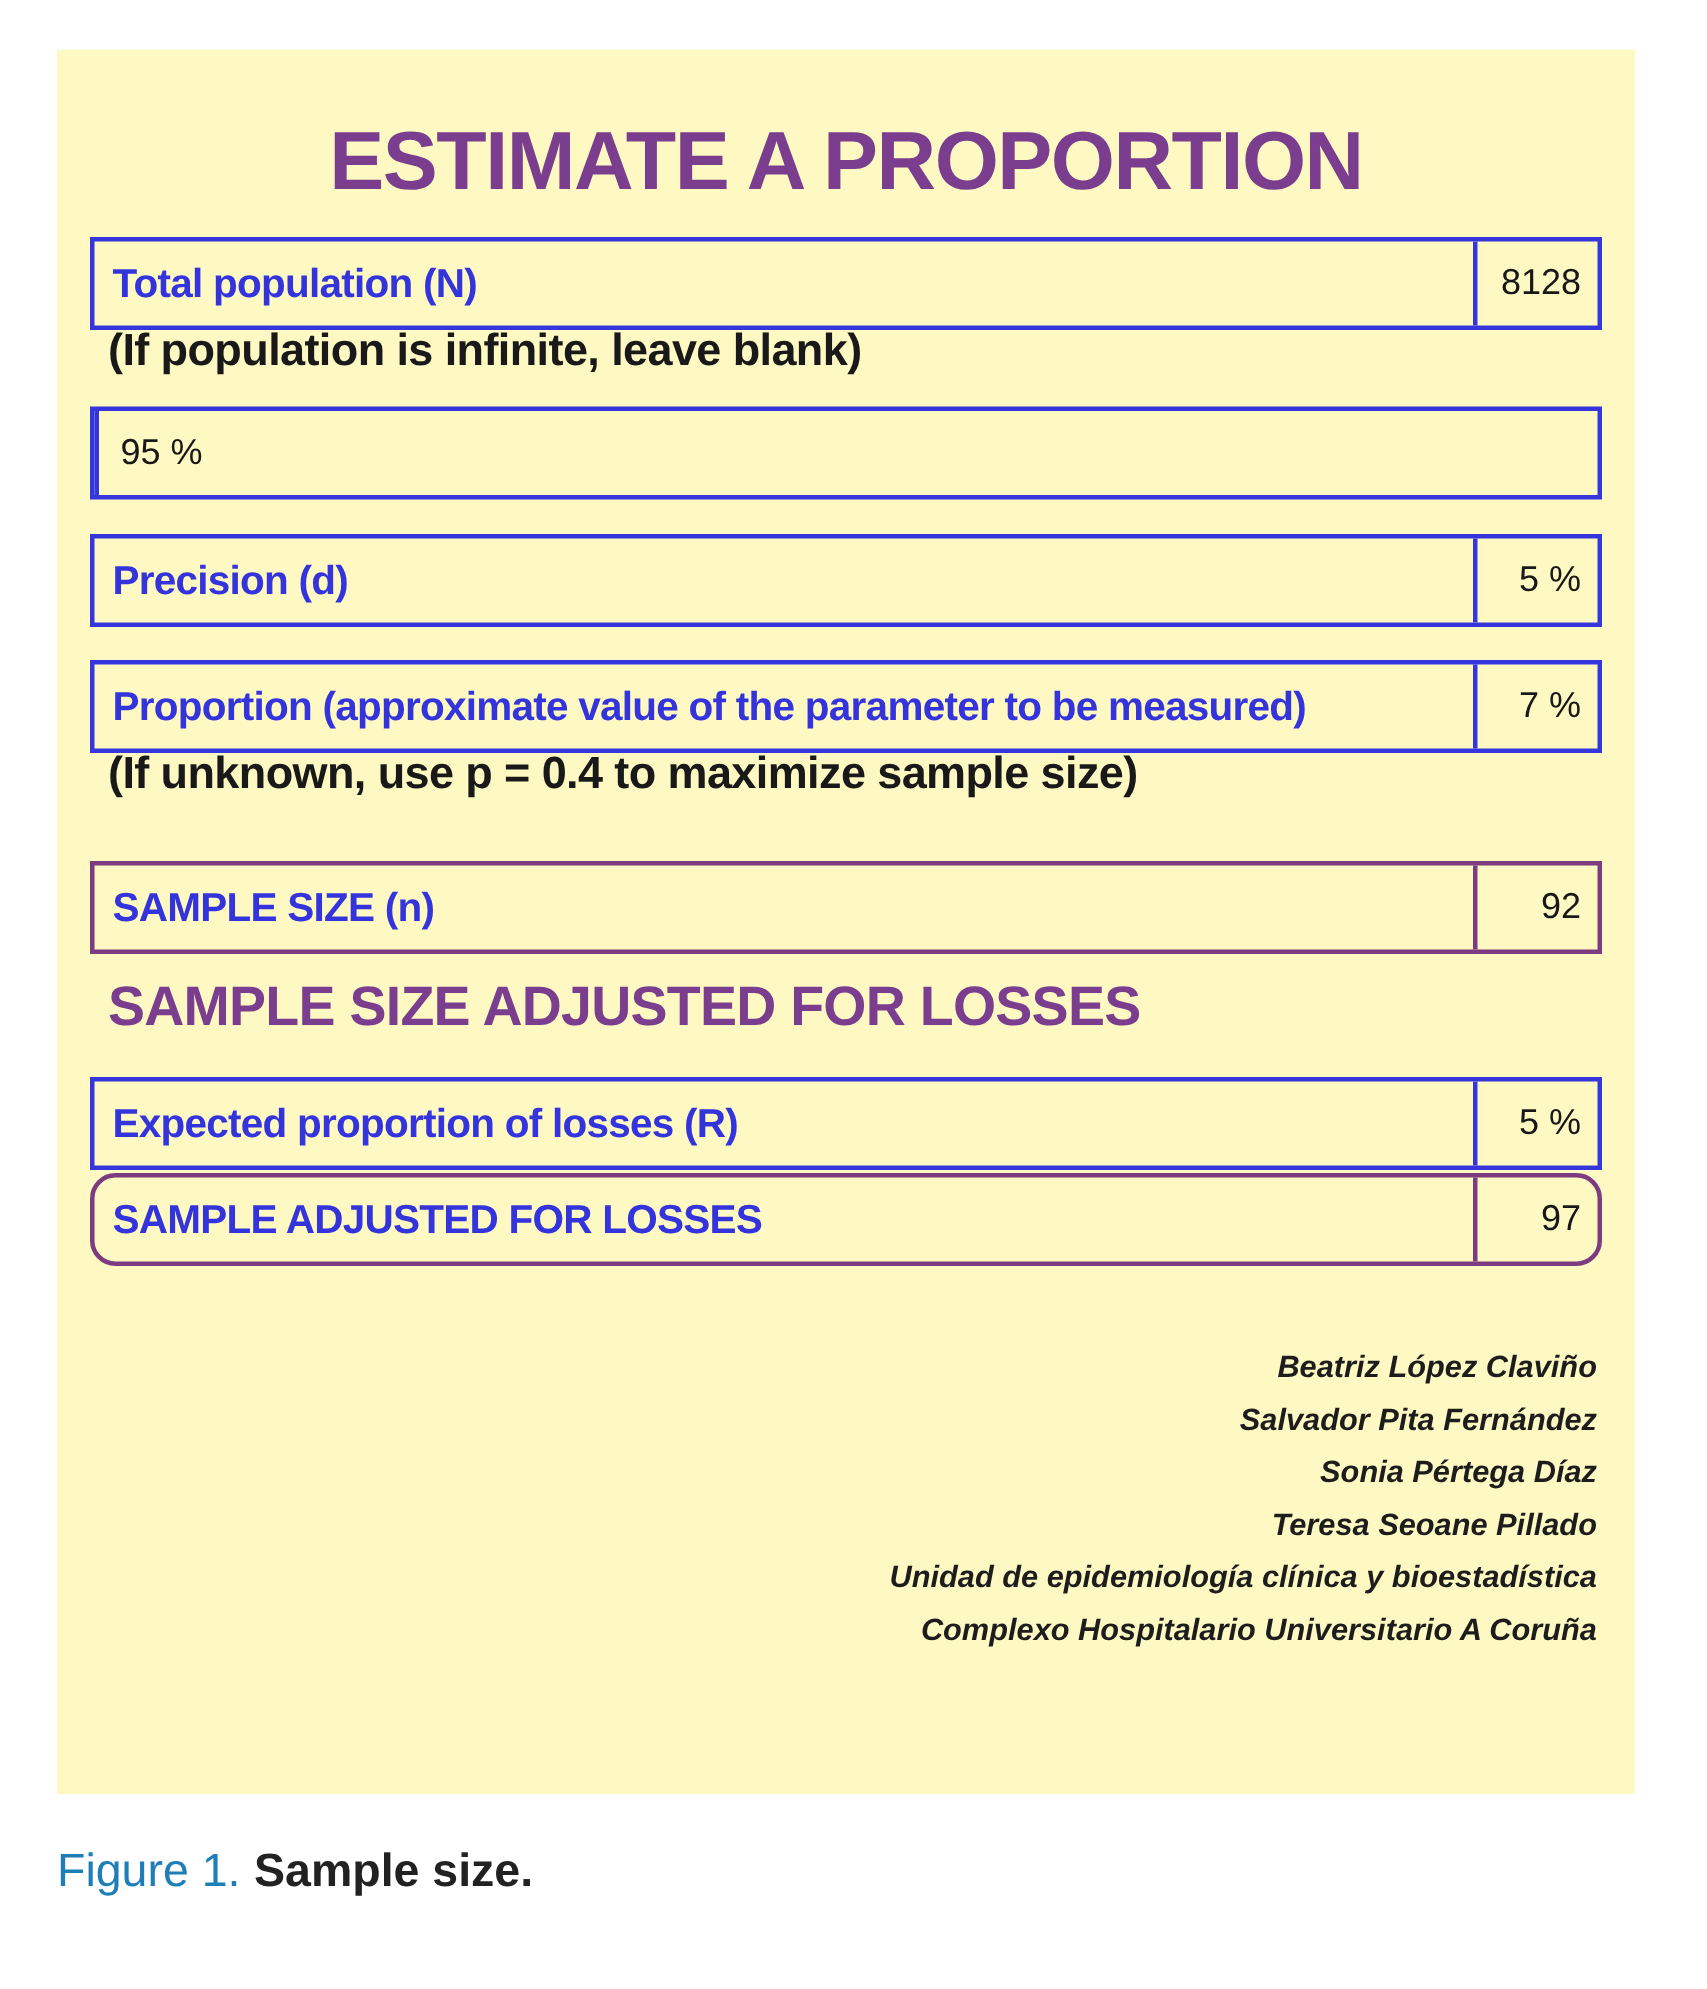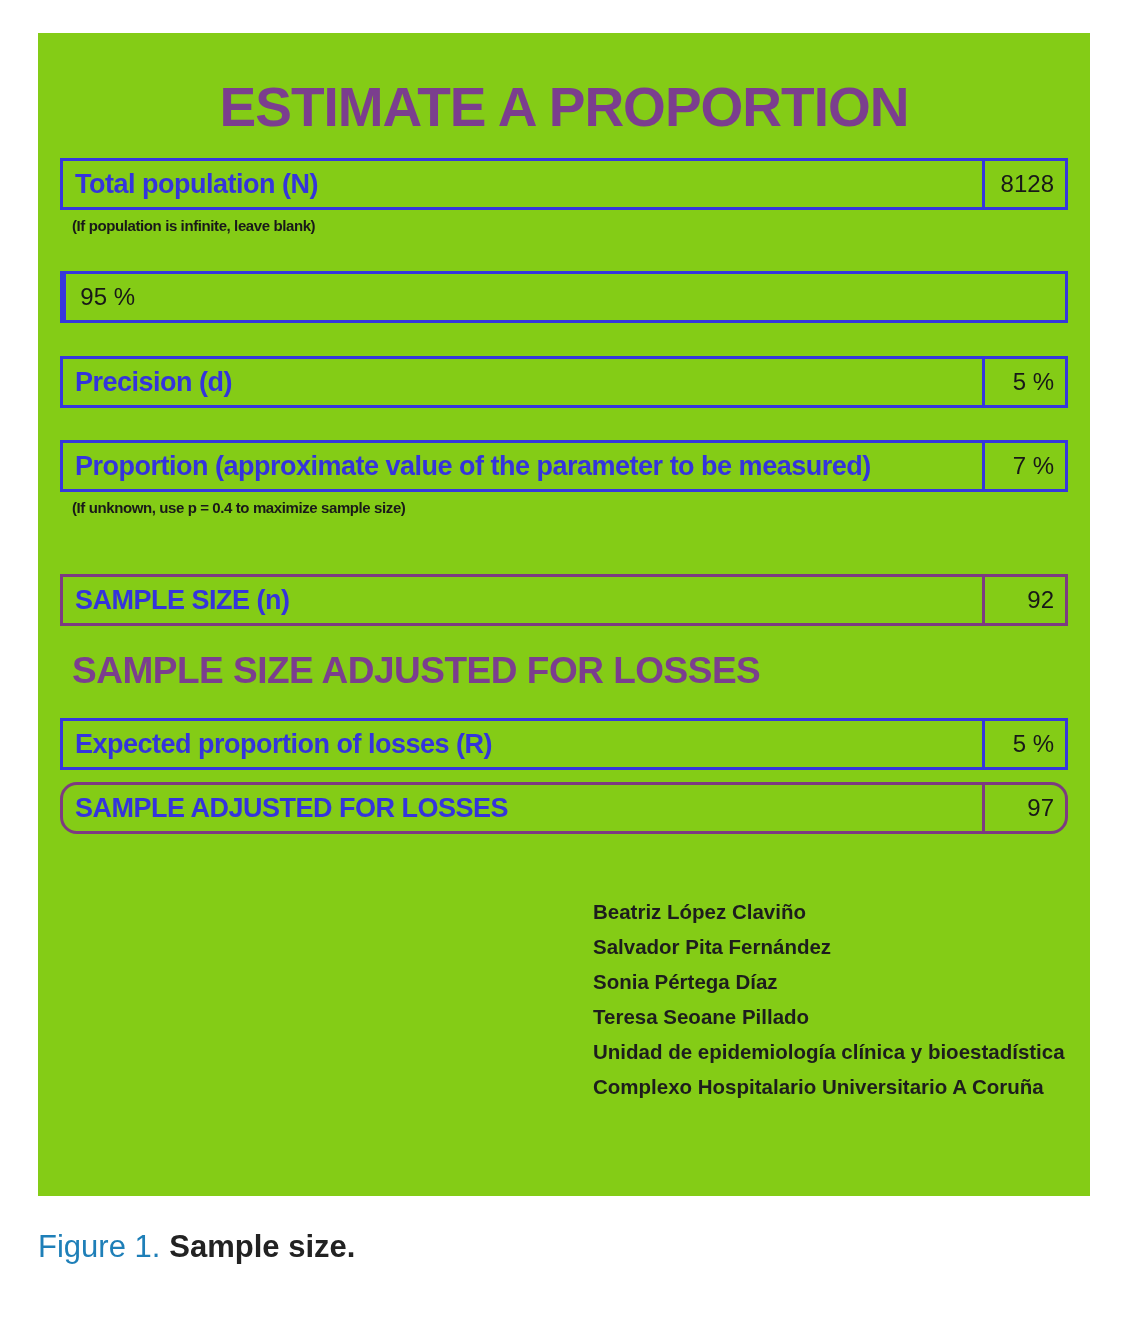--- a/index.html
+++ b/index.html
@@ -12,41 +12,41 @@
     background: #ffffff;
     overflow: hidden;
   }
 
   .panel {
     position: absolute;
     left: 38px;
     top: 33px;
     width: 1052px;
     height: 1163px;
-    background: #84cc16;
+    background: #fef9c3;
   }
 
   .panel-title {
     position: absolute;
     left: 0;
     right: 0;
     top: 42px;
     text-align: center;
     font-size: 55px;
     font-weight: 700;
     letter-spacing: -1px;
     color: #7b3e8e;
     white-space: nowrap;
   }
 
   .row {
     position: absolute;
     left: 22px;
     width: 1008px;
-    height: 52px;
+    height: 62px;
     display: flex;
     align-items: stretch;
     border: 3px solid #3636de;
   }
   .row.purple { border-color: #7d3b81; }
 
   .row-label {
     flex: 1;
     display: flex;
     align-items: center;
@@ -69,21 +69,21 @@
     font-size: 24px;
     font-weight: 400;
     color: #181818;
     white-space: nowrap;
   }
   .row.purple .row-value { border-left-color: #7d3b81; }
 
   .hint {
     position: absolute;
     left: 34px;
-    font-size: 15px;
+    font-size: 30px;
     font-weight: 700;
     letter-spacing: -0.4px;
     color: #191919;
     white-space: nowrap;
   }
 
   .section-title {
     position: absolute;
     left: 34px;
     top: 617px;
@@ -93,23 +93,25 @@
     color: #7b3e8e;
     white-space: nowrap;
   }
 
   .credits {
     position: absolute;
     left: 555px;
     top: 861px;
     font-size: 20.5px;
     font-weight: 700;
+    font-style: italic;
     color: #1d1d1d;
     line-height: 35px;
     white-space: nowrap;
+    text-align: right;
   }
 
   .figure-caption {
     position: absolute;
     left: 38px;
     top: 1229px;
     font-size: 31px;
     white-space: nowrap;
   }
   .figure-caption .cap-label {

